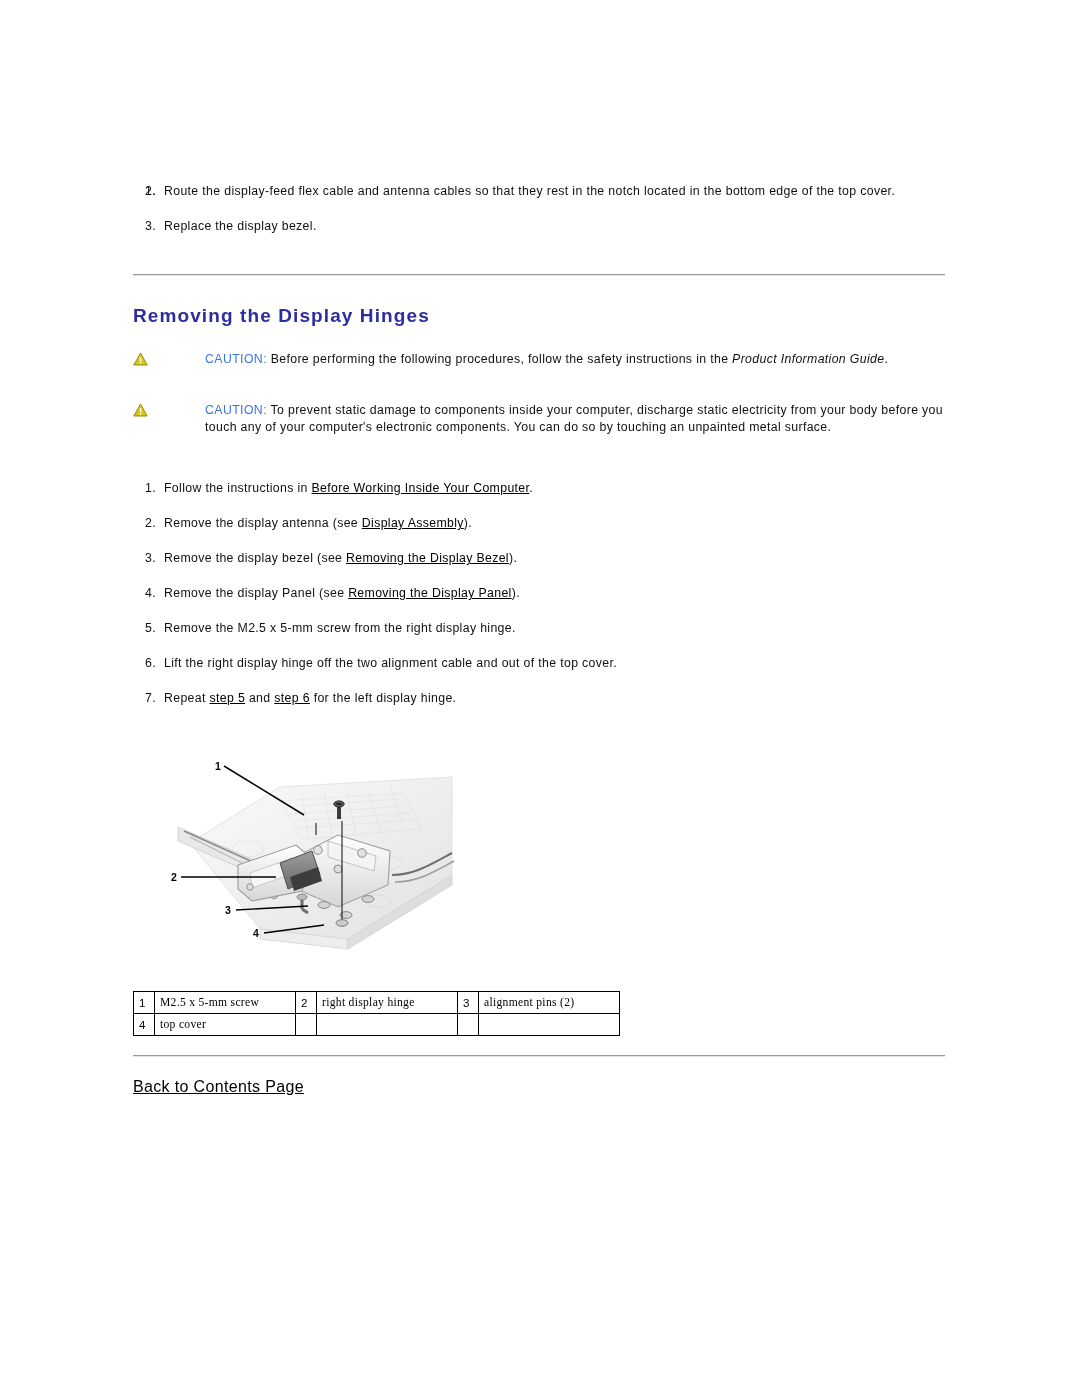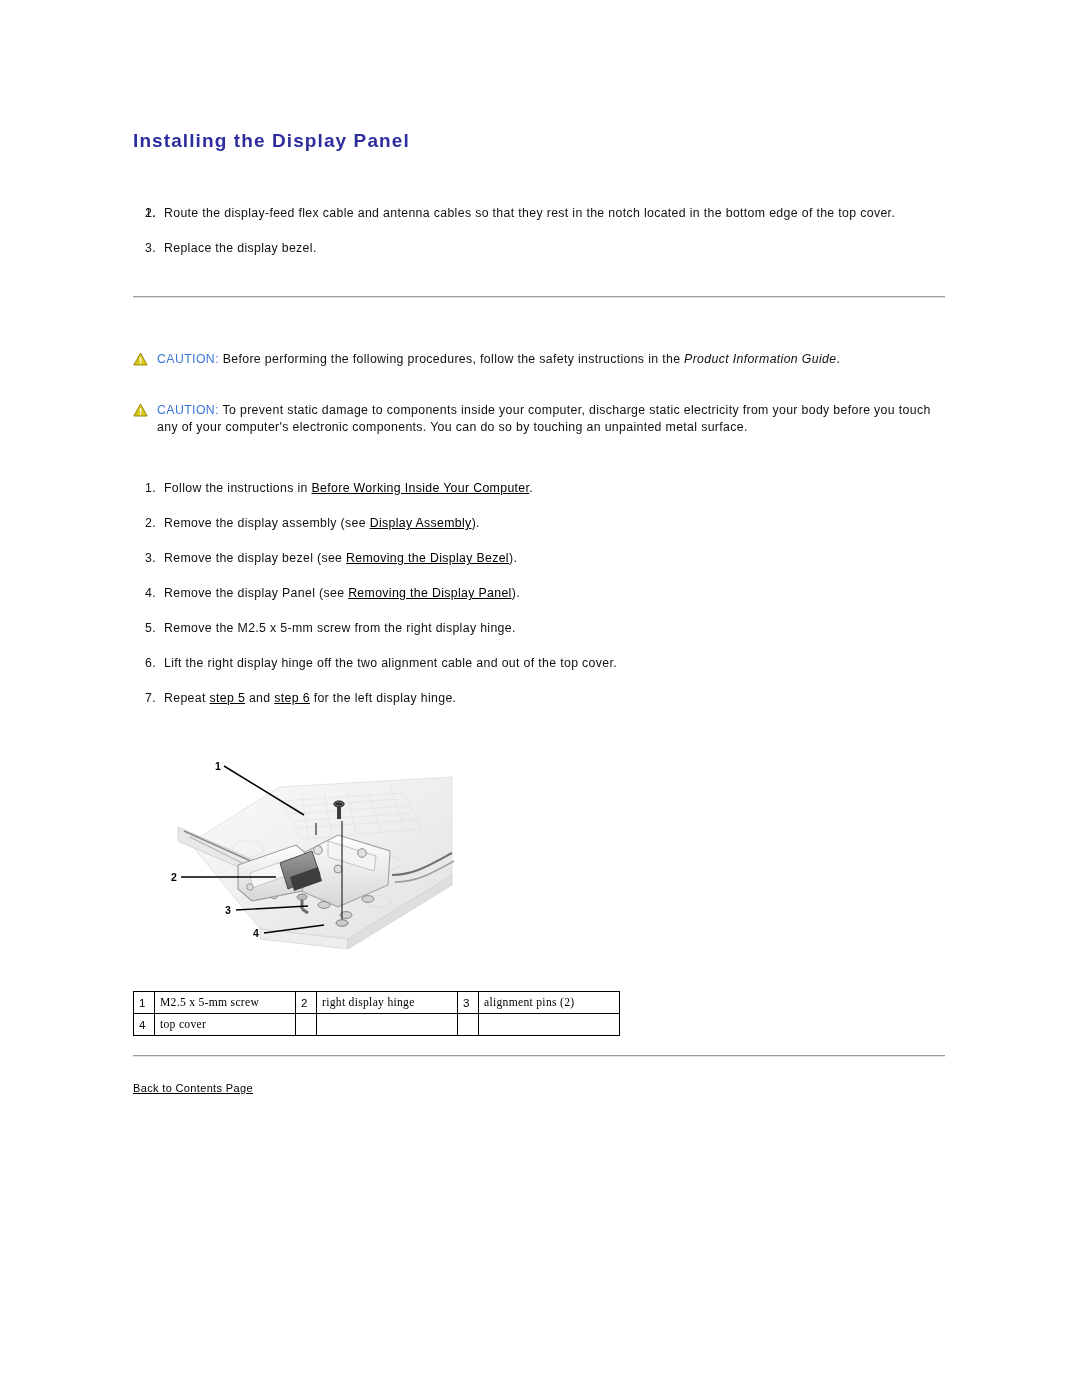--- a/index.html
+++ b/index.html
@@ -80,20 +80,21 @@
     height: 14px;
     margin-right: 9px;
     margin-top: 1px;
   }
   .caution-text {
     font-size: 12.3px;
     line-height: 17px;
     letter-spacing: 0.35px;
     color: #111111;
     max-width: 790px;
+    margin-left: 48px;
   }
   .caution-word {
     color: #3a76d8;
     letter-spacing: 0.4px;
   }
   .prodguide {
     font-style: italic;
     letter-spacing: 0.35px;
   }
 
@@ -117,21 +118,21 @@
     border: 1.6px solid #000000;
     height: 19px;
     padding: 1px 5px;
     vertical-align: middle;
     line-height: 15px;
   }
   td.idx { width: 10px; text-align: left; padding-left: 6px; }
   td.lbl { width: 130px; font-family: Liberation Serif, serif; }
 
   .footer-link {
-    font-size: 11px;
+    font-size: 16px;
     letter-spacing: 0.3px;
     margin-top: 20px;
   }
 
   .spacer-1 { height: 130px; }
   .spacer-2 { height: 34px; }
   .spacer-3 { height: 21px; }
   .spacer-4 { height: 29px; }
   .spacer-5 { height: 24px; }
   .spacer-6 { height: 16px; }
@@ -140,21 +141,20 @@
   .spacer-9 { height: 19px; }
 </style>
 </head>
 <body>
 
 <div class="page">
 
   <div class="spacer-1"></div>
 
   
-  <h1 class="section-title">Installing the Display Panel</h1>
 
   <div class="spacer-2"></div>
 
   <ol class="steps">
     <li>
       <span class="num">1.</span>
     </li>
     <li>
       <span class="num">2.</span>
       <span>Route the display-feed flex cable and antenna cables so that they rest in the notch located in the bottom edge of the top cover.</span>
@@ -165,20 +165,21 @@
     </li>
   </ol>
 
   <div class="spacer-3"></div>
 
   <div class="hr"></div>
 
   <div class="spacer-4"></div>
 
   
+  <h1 class="section-title">Removing the Display Hinges</h1>
 
   <div class="spacer-5"></div>
 
   
   <div class="caution-row">
     <span class="caution-icon">
       <svg width="15" height="14" viewBox="0 0 15 14">
         <polygon points="7.5,1 14.2,13 0.8,13" fill="#d8c516" stroke="#8d8206" stroke-width="0.9"></polygon>
         <rect x="6.8" y="5.1" width="1.5" height="4.4" fill="#ffffff"></rect>
         <rect x="6.8" y="10.3" width="1.5" height="1.5" fill="#ffffff"></rect>
@@ -201,21 +202,21 @@
     <span class="caution-text"><span class="caution-word">CAUTION:</span><span> To prevent static damage to components inside your computer, discharge static electricity from your body before you touch any of your computer's electronic components. You can do so by touching an unpainted metal surface.</span></span>
   </div>
 
   <div class="spacer-7"></div>
 
   <ol class="steps">
     <li>
       <span class="num">1.</span><span>Follow the instructions in </span><a class="doclink" href="#">Before Working Inside Your Computer</a><span>.</span>
     </li>
     <li>
-      <span class="num">2.</span><span>Remove the display assembly (see </span><a class="doclink" href="#">Display Assembly</a><span>).</span>
+      <span class="num">2.</span><span>Remove the display antenna (see </span><a class="doclink" href="#">Display Assembly</a><span>).</span>
     </li>
     <li>
       <span class="num">3.</span><span>Remove the display bezel (see </span><a class="doclink" href="#">Removing the Display Bezel</a><span>).</span>
     </li>
     <li>
       <span class="num">4.</span><span>Remove the display Panel (see </span><a class="doclink" href="#">Removing the Display Panel</a><span>).</span>
     </li>
     <li>
       <span class="num">5.</span><span>Remove the M2.5 x 5-mm screw from the right display hinge.</span>
     </li>

